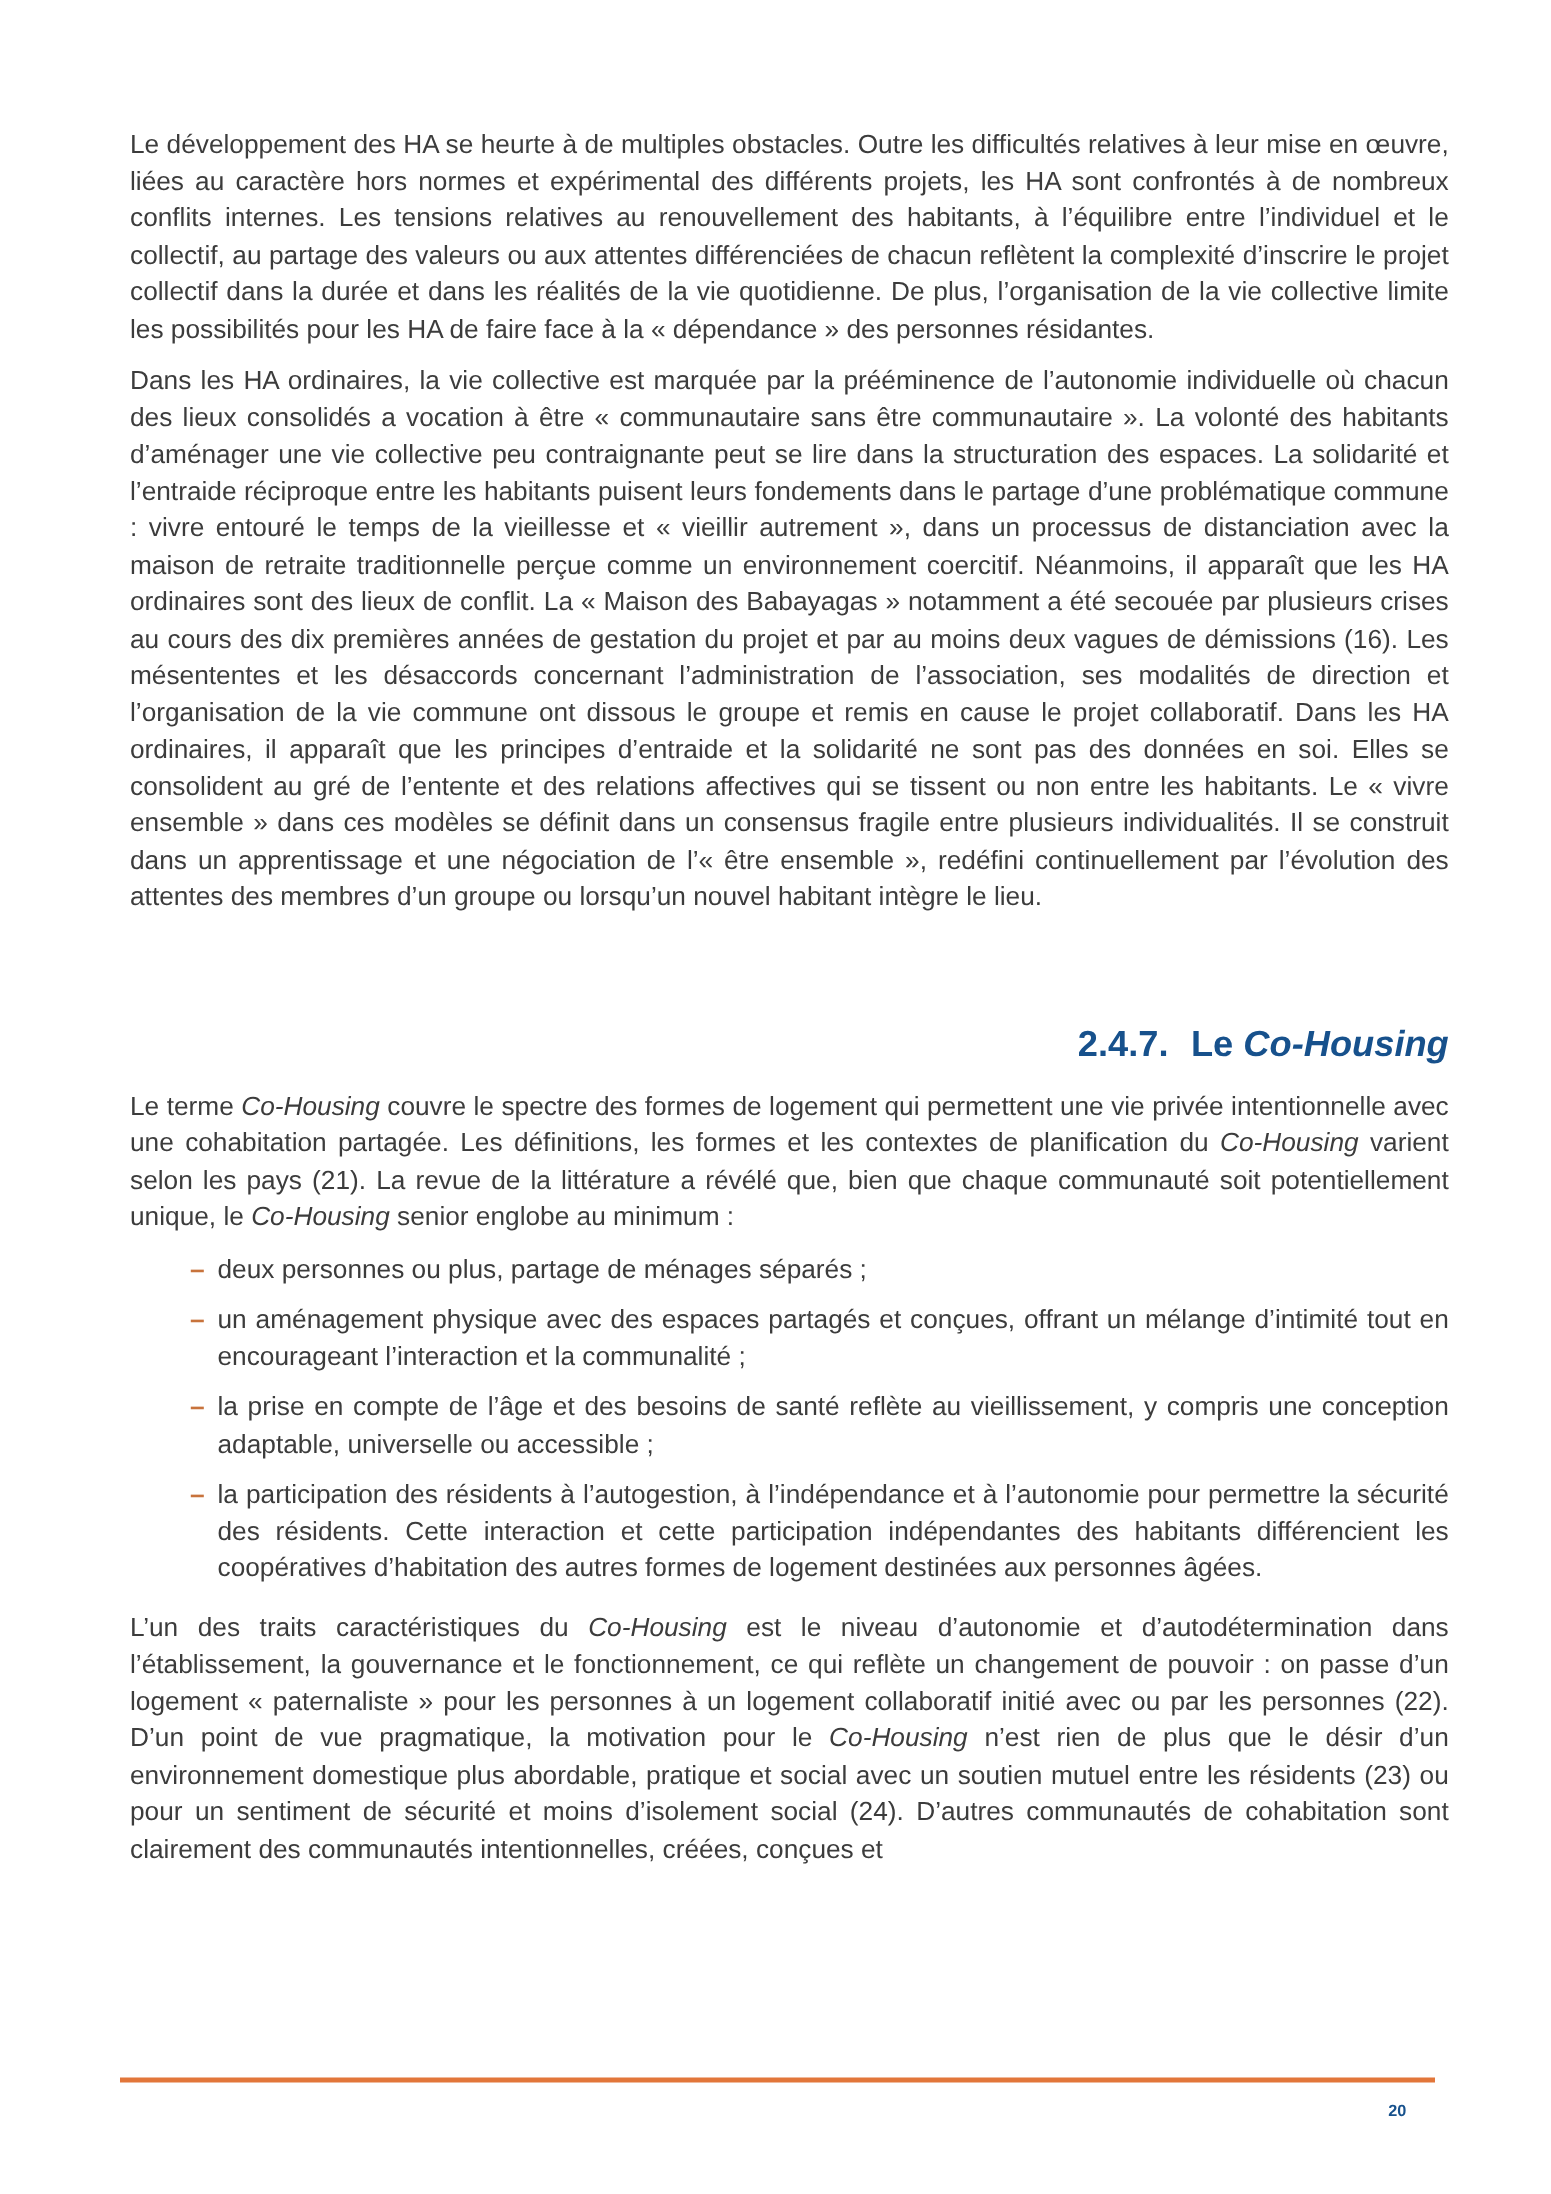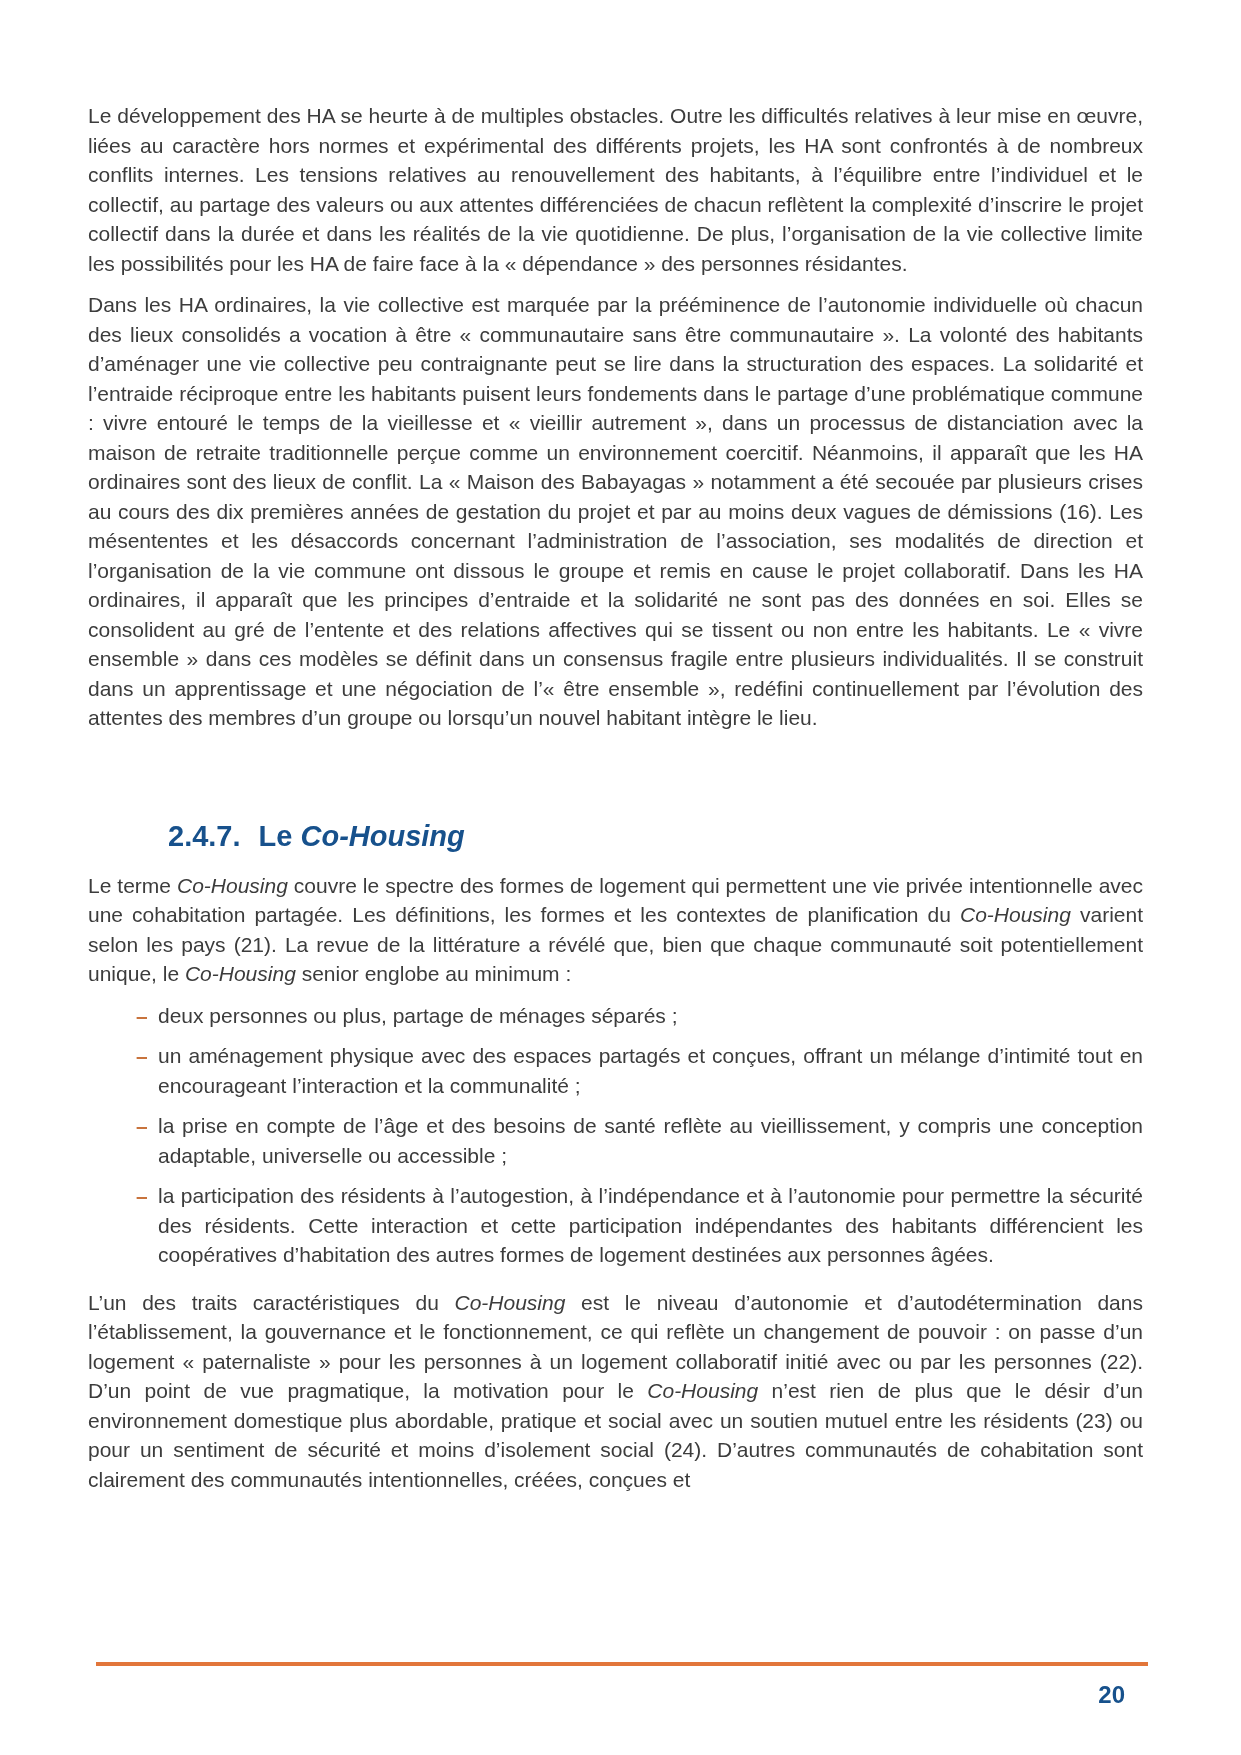--- a/index.html
+++ b/index.html
@@ -7,39 +7,40 @@
     position: relative;
     width: 1241px;
     height: 1755px;
     background: #ffffff;
     font-family: "Liberation Sans", sans-serif;
     color: #3c3c3c;
     overflow: hidden;
   }
   .content {
     position: absolute;
-    left: 88px;
+    left: 104px;
     top: 101px;
     width: 1055px;
   }
   .content p {
     margin: 0 0 12px 0;
     font-size: 21px;
     line-height: 29.5px;
     text-align: justify;
   }
   .content em { font-style: italic; }
   .content h3 {
     display: flex;
     margin: 86px 0 17px 0;
     padding-left: 80px;
     font-size: 29px;
     line-height: 35px;
     font-weight: bold;
     color: #17518c;
+    justify-content: flex-end;
   }
   .h-num { flex: 0 0 auto; margin-right: 18px; }
   .blist { margin: 2px 0 18px 0; }
   .bitem {
     display: flex;
     margin: 0 0 11px 0;
     font-size: 21px;
     line-height: 29.5px;
   }
   .bdash {
@@ -67,21 +68,21 @@
     font-size: 17.5px;
     color: #17518c;
     white-space: nowrap;
   }
   .footer-line .brand { font-weight: bold; }
   .footer-line .sep { margin: 0 7px; }
   .page-number {
     position: absolute;
     top: 1681px;
     right: 116px;
-    font-size: 24px;
+    font-size: 13px;
     font-weight: bold;
     color: #17518c;
     margin-left: 12px;
   }
 </style>
 </head>
 <body>
 
 <div class="page">
   <main class="content">

